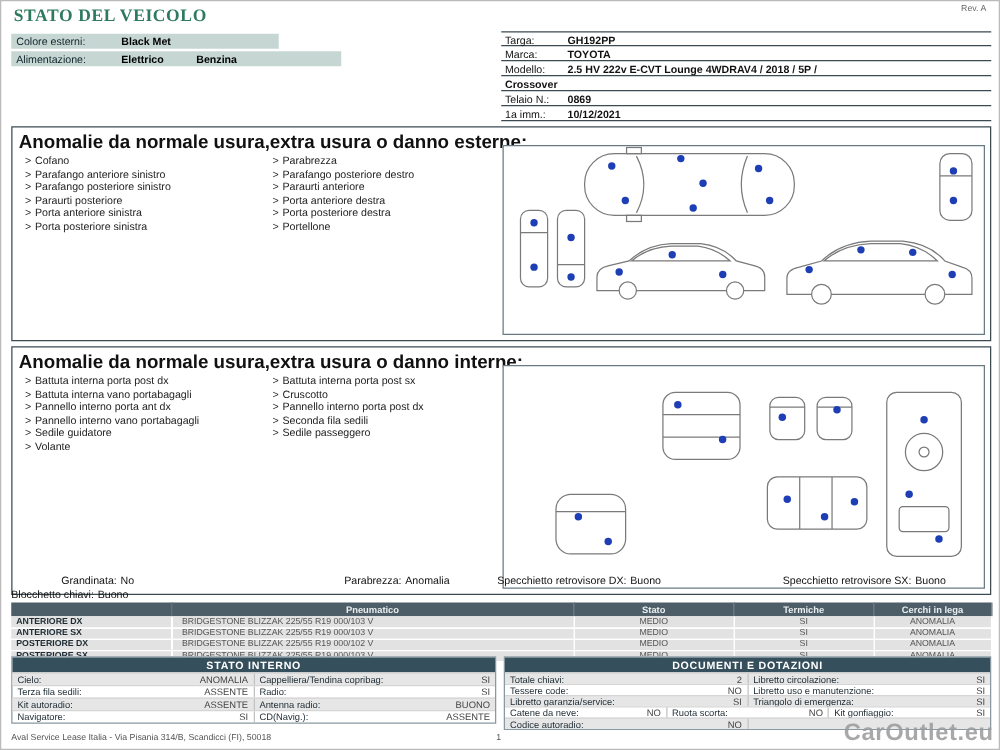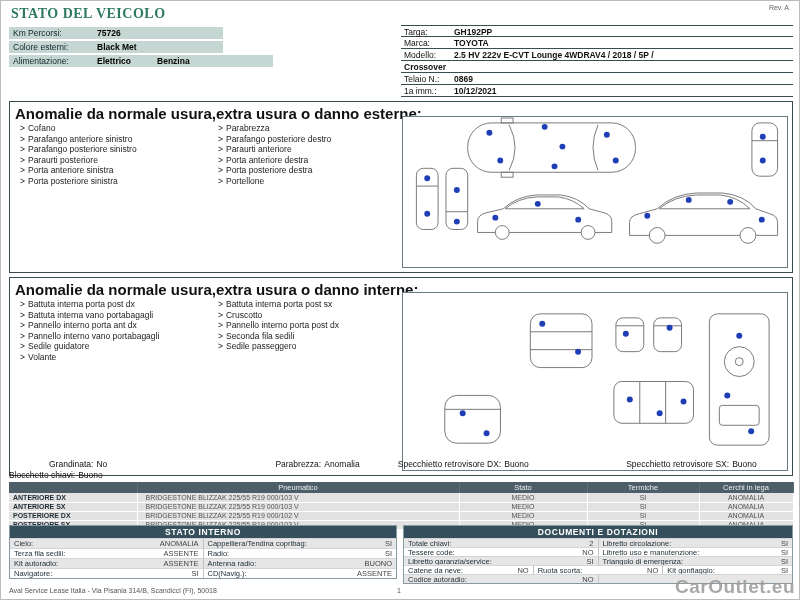--- a/index.html
+++ b/index.html
@@ -37,21 +37,21 @@
   .diagram svg { width:100%; height:100%; display:block; }
 
   .sum-line { position:absolute; left:8px; font-size:8.5px; color:#111; white-space:nowrap; }
   .s1 { top:458px;margin-left:40px; }
   .s2 { top:469px;text-align:center; }
   .sum-pair { display:inline-block; }
   .sp0 { width:224px; } .sp1 { width:120px; } .sp2 { width:226px; }
   .sum-val { margin-left:3px; }
 
   table.tires { position:absolute; left:8px; top:481px; width:784px; border-collapse:collapse; table-layout:fixed; }
-  .tires th { background:var(--header_dark,#4e5e68); color:#e8eef0; font-size:7.5px; font-weight:normal;
+  .tires th { background:var(--header_dark,#4e5e68); color:#e8eef0; font-size:7.5px; font-weight:bold;
               height:11px; text-align:center; border-right:1px solid #5d6d76;margin-top:35px; }
   .tires td { background:#e2e2e2; font-size:7px; height:9px; color:#555; text-align:center;
               border-right:1px solid #fff; border-bottom:1px solid #fff; padding:0 2px; overflow:hidden; white-space:nowrap; }
   .tires td.pos { text-align:left; font-weight:bold; color:#1d2b33; padding-left:4px; }
   .tires td.tire { text-align:left; padding-left:8px; }
 
   .btable { position:absolute; top:524px; border:1px solid #8a99a1; background:#fff; }
   .bt-left { left:8px; width:388px; }
   .bt-right { left:402px; width:390px; }
   .bt-head { background:var(--header_dark2,#35505c); color:#fff; font-weight:bold; font-size:8.5px;
@@ -72,23 +72,20 @@
 </style>
 </head>
 <body>
 
 <div class="page">
 
   <div class="title">STATO DEL VEICOLO</div>
   <div class="rev">Rev. A</div>
 
   <div class="head-left">
-    <div class="hl-row">
-      <span class="hl-label">Km Percorsi:</span><span class="hl-value">75726</span>
-    </div>
     <div class="hl-row">
       <span class="hl-label">Colore esterni:</span><span class="hl-value">Black Met</span>
     </div>
     <div class="hl-row wide">
       <span class="hl-label">Alimentazione:</span><span class="hl-value">Elettrico</span><span class="hl-value2">Benzina</span>
     </div>
   </div>
 
   <div class="head-right">
     <div class="hr-row first">

